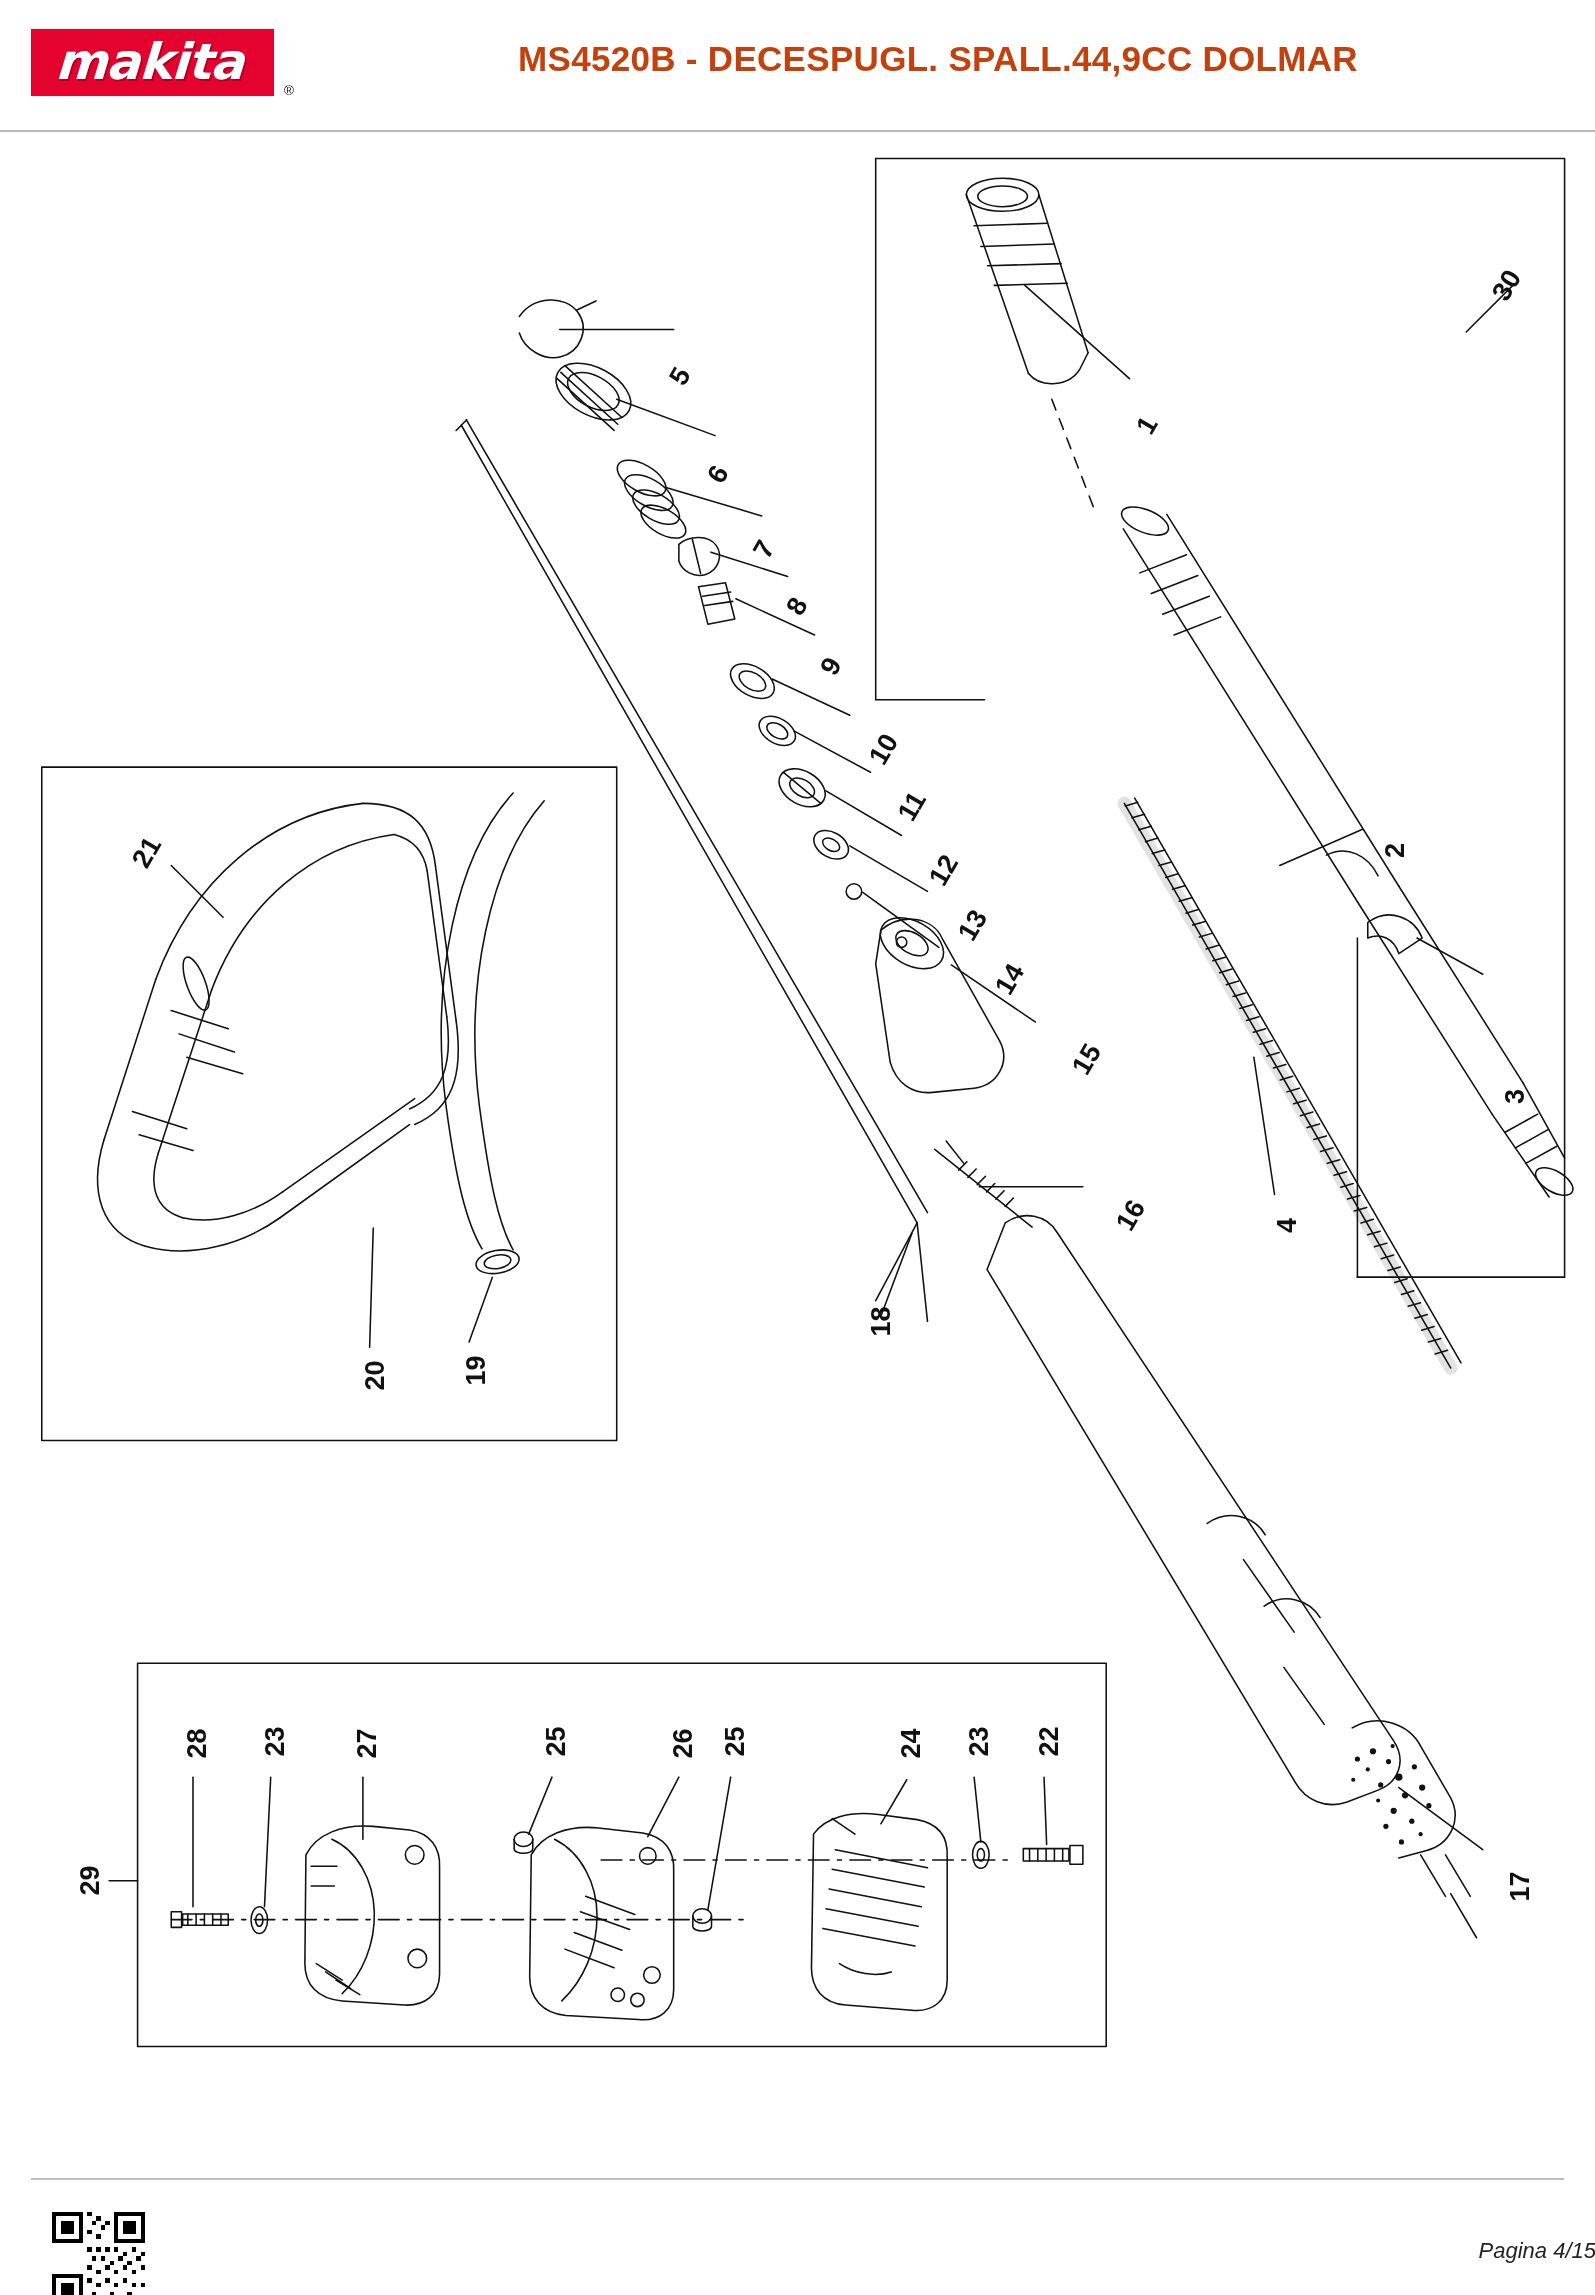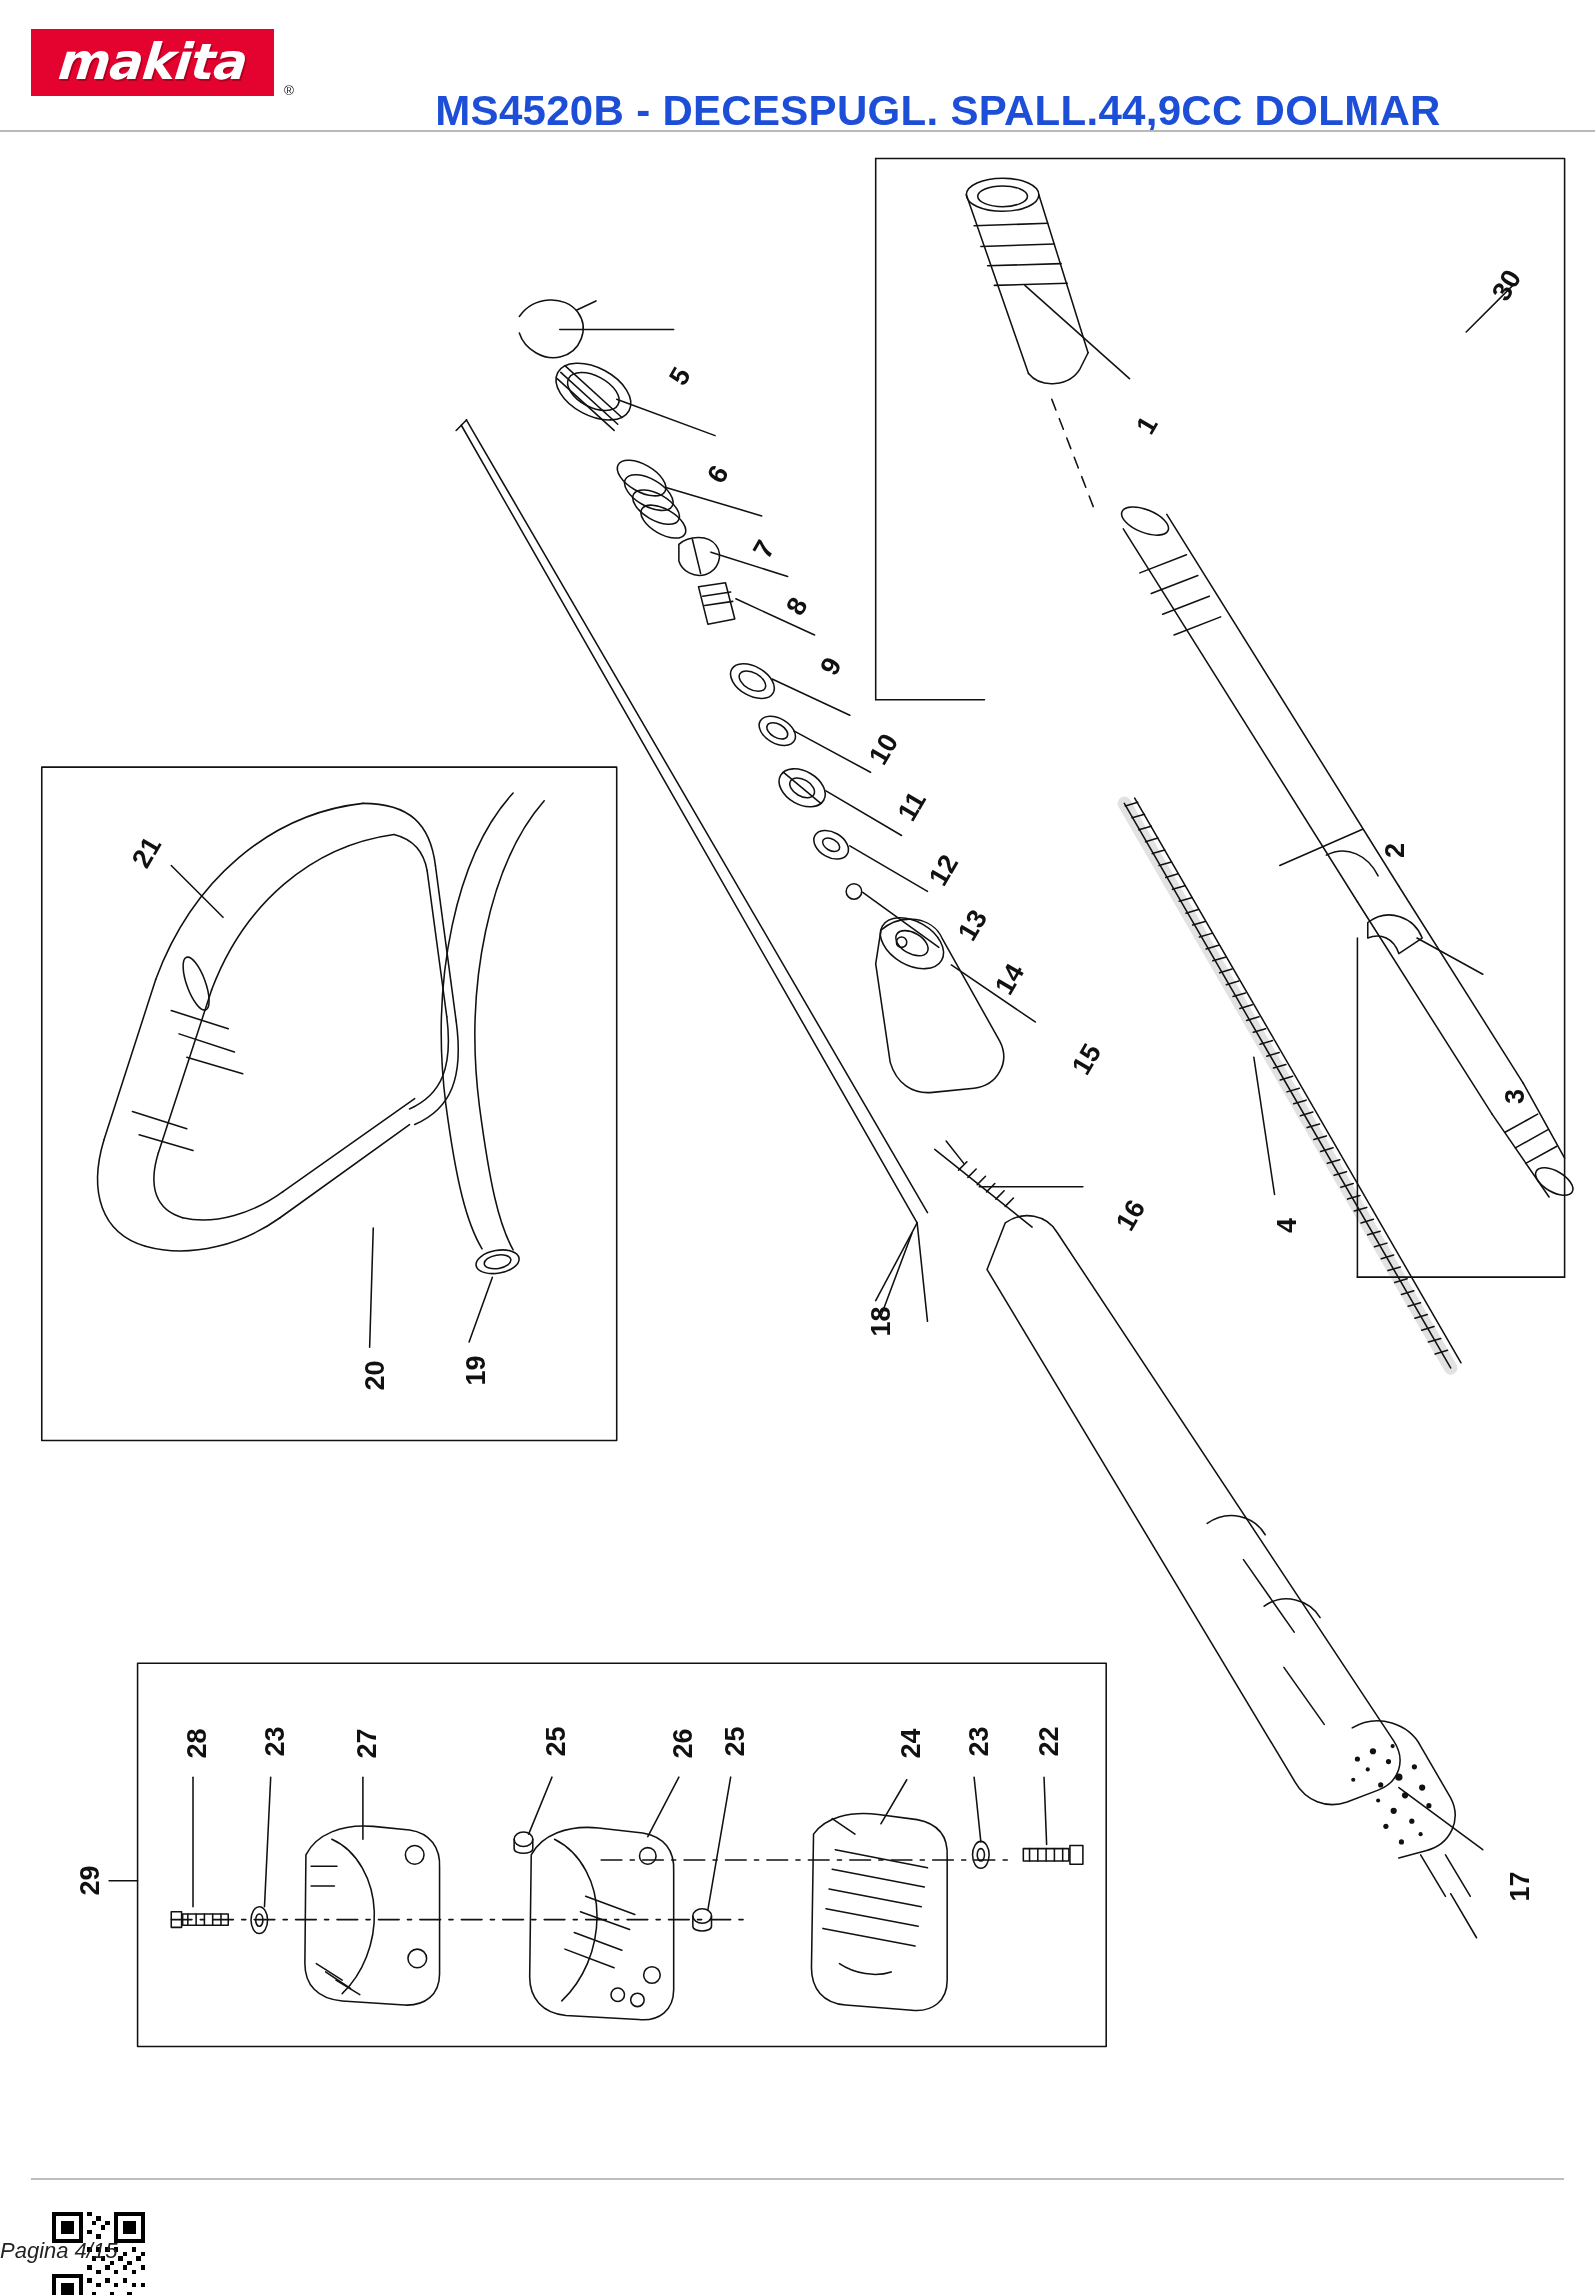--- a/index.html
+++ b/index.html
@@ -50,25 +50,24 @@
     top: 83px;
     font-size: 13.5px;
     color: #222;
   }
   #header-title {
     position: absolute;
     left: 332px;
     top: 39px;
     width: 1212px;
     text-align: center;
-    font-size: 42px;
+    font-size: 35px;
     font-weight: bold;
-    color: #1d4ed8;
+    color: #c2410c;
     letter-spacing: 0.3px;
-    margin-top: 48px;
   }
   #header-rule {
     position: absolute;
     left: 0;
     top: 130px;
     width: 1596px;
     height: 2.1px;
     background: #b9b9b9;
   }
 
@@ -79,21 +78,21 @@
     top: 2178px;
     width: 1533px;
     height: 1.6px;
     background: #bdbdbd;
   }
   #page-label {
     position: absolute;
     left: 0;
     top: 2238px;
     width: 1596px;
-    text-align: left;
+    text-align: right;
     font-style: italic;
     font-size: 22px;
     color: #222;
   }
   #qr {
     position: absolute;
     left: 52px;
     top: 2212px;
     width: 93px;
     height: 93px;

